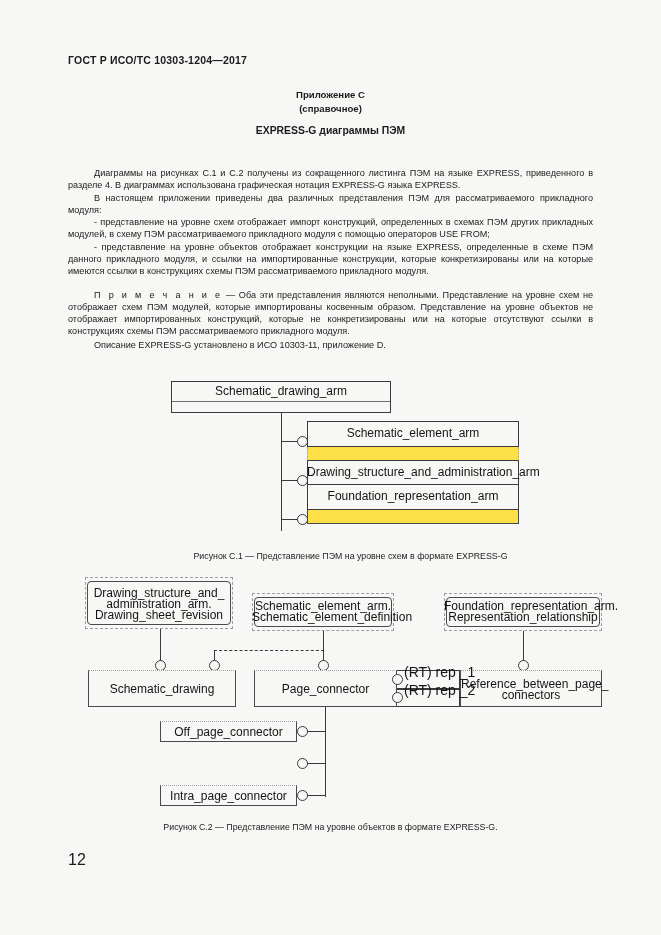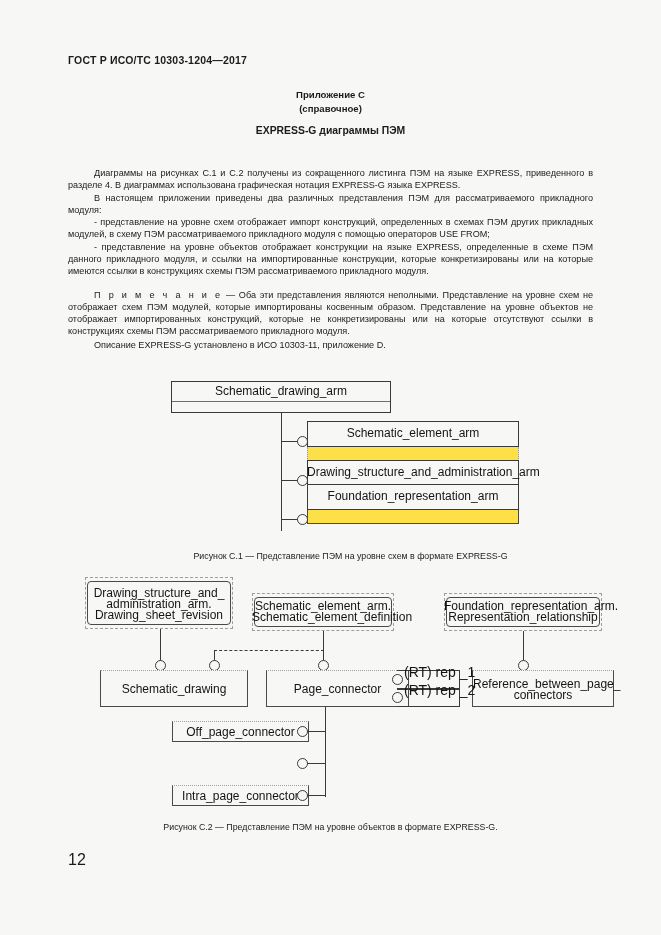--- a/index.html
+++ b/index.html
@@ -159,21 +159,20 @@
     background: #f7f7f5;
   }
   .ent.rounded .inner { border-radius: 4px; }
 
   
   .pbox {
     background: #f7f7f5;
     border: 1px solid #4a4a4a;
     border-top: 1px dotted #a0a0a0;
     box-sizing: border-box;
-    margin-left: 12px;
   }
   .pbox.dashedall {
     border: 1px dotted #a0a0a0;
   }
 
   .hline, .vline {
     position: absolute;
     background: #3a3a3a;
   }
   .hline { height: 1px; }

